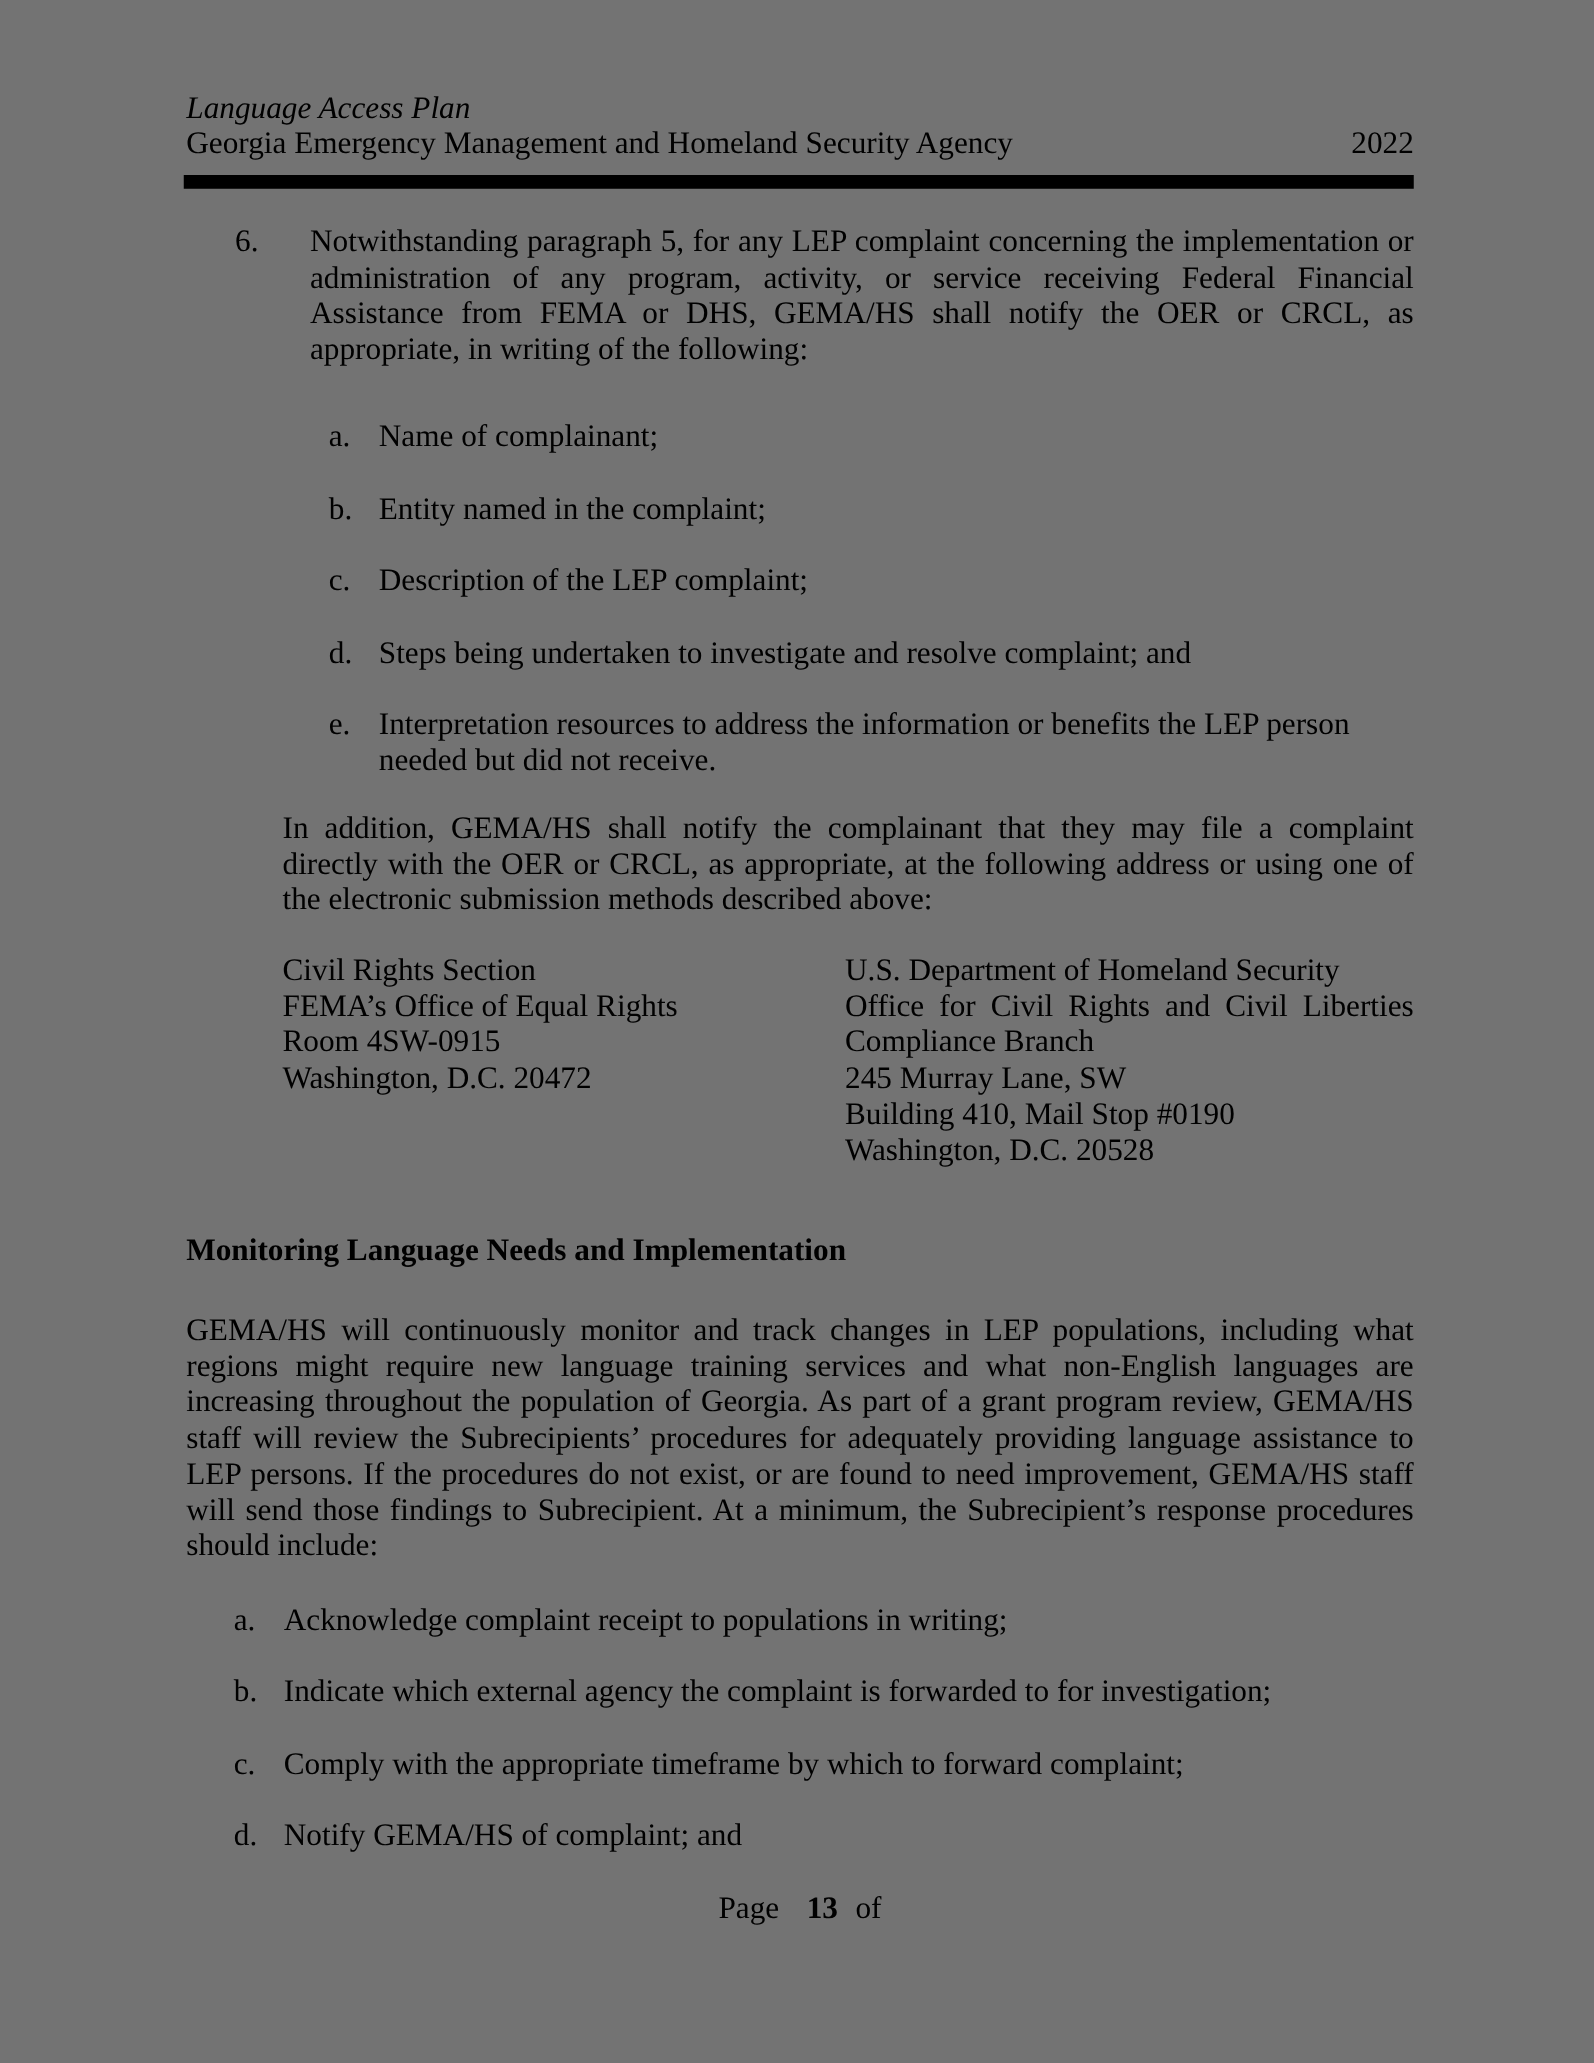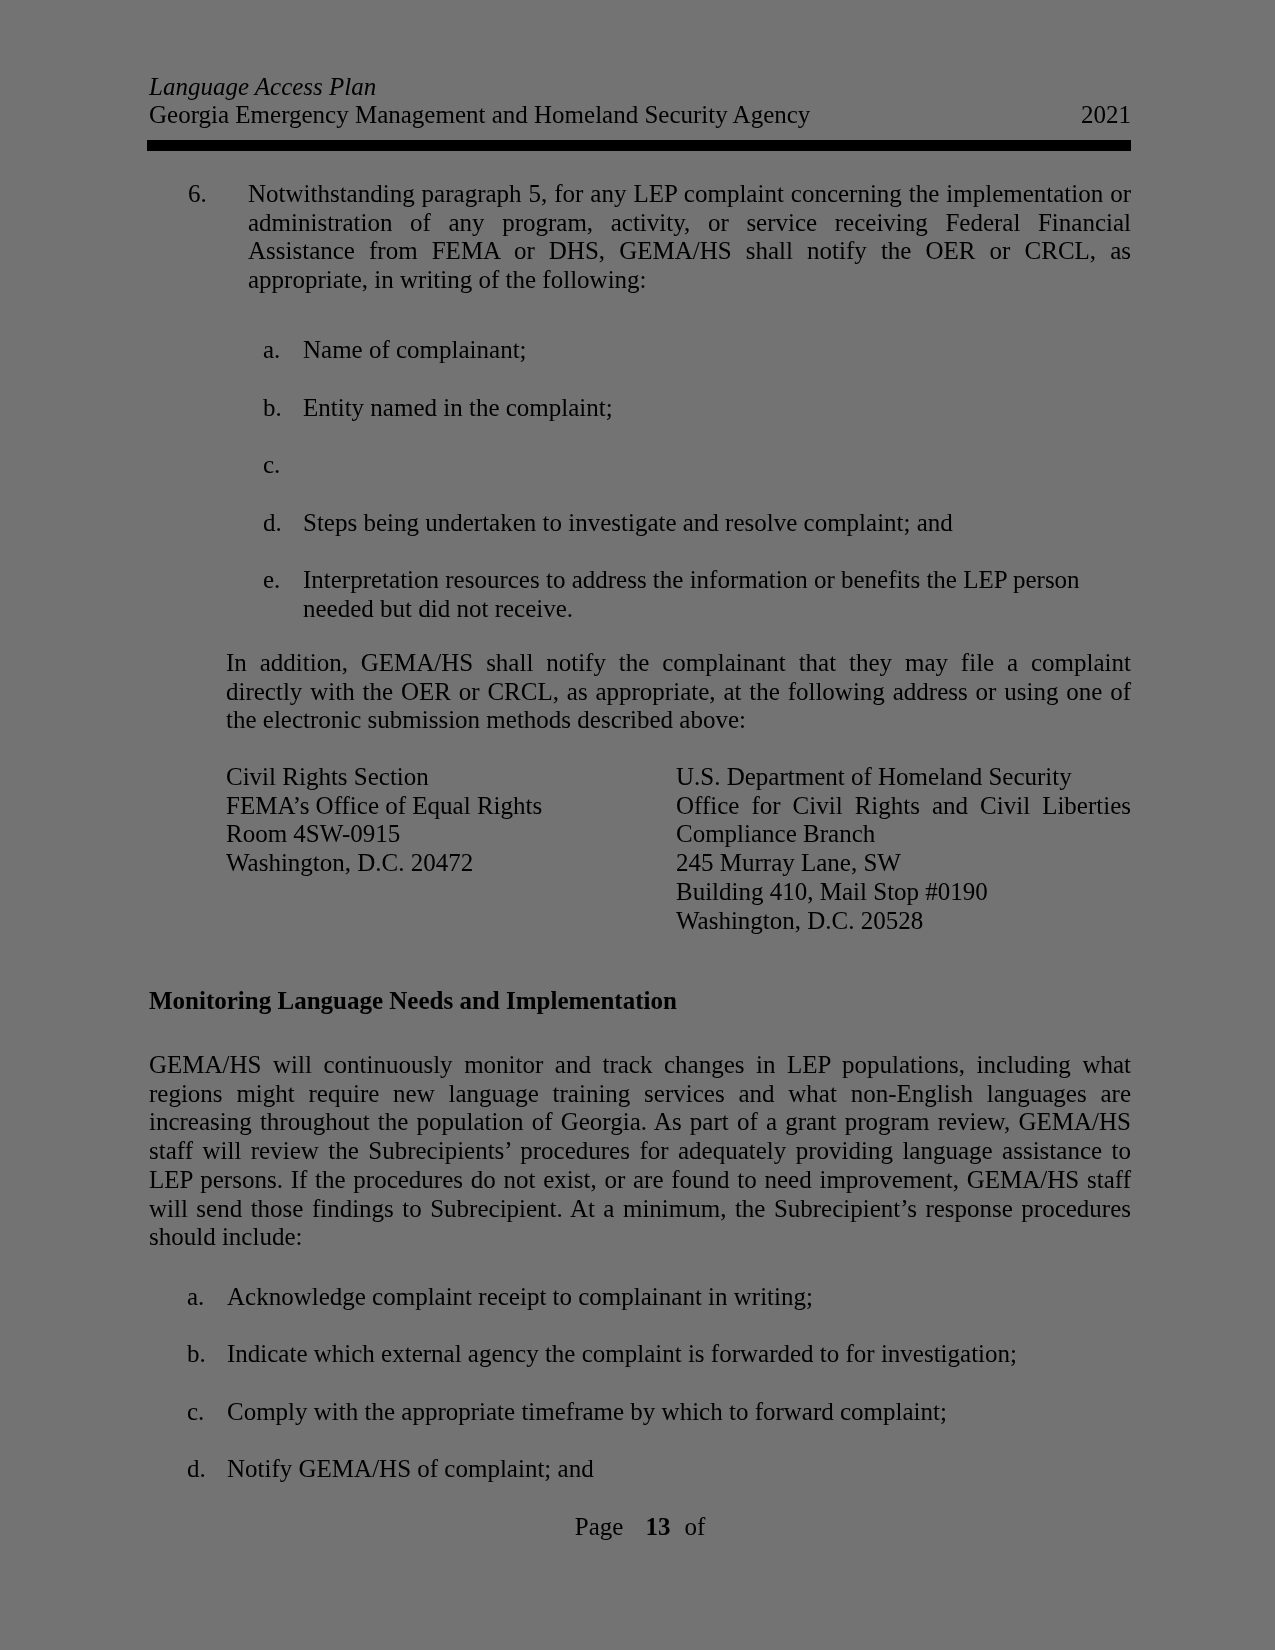--- a/index.html
+++ b/index.html
@@ -61,41 +61,42 @@
 </style>
 </head>
 <body>
 
 <div class="page">
 
   <div class="blk header">
     <div class="title">Language Access Plan</div>
     <div class="row">
       <span>Georgia Emergency Management and Homeland Security Agency</span>
-      <span>2021</span>
+      <span>2022</span>
     </div>
   </div>
 
   <div class="rule"></div>
 
   <div class="blk num-item">
     <span class="marker">6.</span>
     <div class="body">Notwithstanding paragraph 5, for any LEP complaint concerning the implementation or administration of any program, activity, or service receiving Federal Financial Assistance from FEMA or DHS, GEMA/HS shall notify the OER or CRCL, as appropriate, in writing of the following:</div>
   </div>
 
   <div class="blk sub-item sub-a">
     <span class="marker">a.</span>
     <div class="body">Name of complainant;</div>
   </div>
   <div class="blk sub-item sub-b">
     <span class="marker">b.</span>
     <div class="body">Entity named in the complaint;</div>
   </div>
   <div class="blk sub-item sub-c">
     <span class="marker">c.</span>
+    <div class="body">Description of the LEP complaint;</div>
   </div>
   <div class="blk sub-item sub-d">
     <span class="marker">d.</span>
     <div class="body">Steps being undertaken to investigate and resolve complaint; and</div>
   </div>
   <div class="blk sub-item sub-e">
     <span class="marker">e.</span>
     <div class="body">Interpretation resources to address the information or benefits the LEP person needed but did not receive.</div>
   </div>
 
@@ -119,21 +120,21 @@
       <div>Washington, D.C. 20528</div>
     </div>
   </div>
 
   <div class="blk heading">Monitoring Language Needs and Implementation</div>
 
   <div class="blk mon-para">GEMA/HS will continuously monitor and track changes in LEP populations, including what regions might require new language training services and what non-English languages are increasing throughout the population of Georgia. As part of a grant program review, GEMA/HS staff will review the Subrecipients’ procedures for adequately providing language assistance to LEP persons. If the procedures do not exist, or are found to need improvement, GEMA/HS staff will send those findings to Subrecipient. At a minimum, the Subrecipient’s response procedures should include:</div>
 
   <div class="blk resp-item resp-a">
     <span class="marker">a.</span>
-    <div class="body">Acknowledge complaint receipt to complainant in writing;</div>
+    <div class="body">Acknowledge complaint receipt to populations in writing;</div>
   </div>
   <div class="blk resp-item resp-b">
     <span class="marker">b.</span>
     <div class="body">Indicate which external agency the complaint is forwarded to for investigation;</div>
   </div>
   <div class="blk resp-item resp-c">
     <span class="marker">c.</span>
     <div class="body">Comply with the appropriate timeframe by which to forward complaint;</div>
   </div>
   <div class="blk resp-item resp-d">

